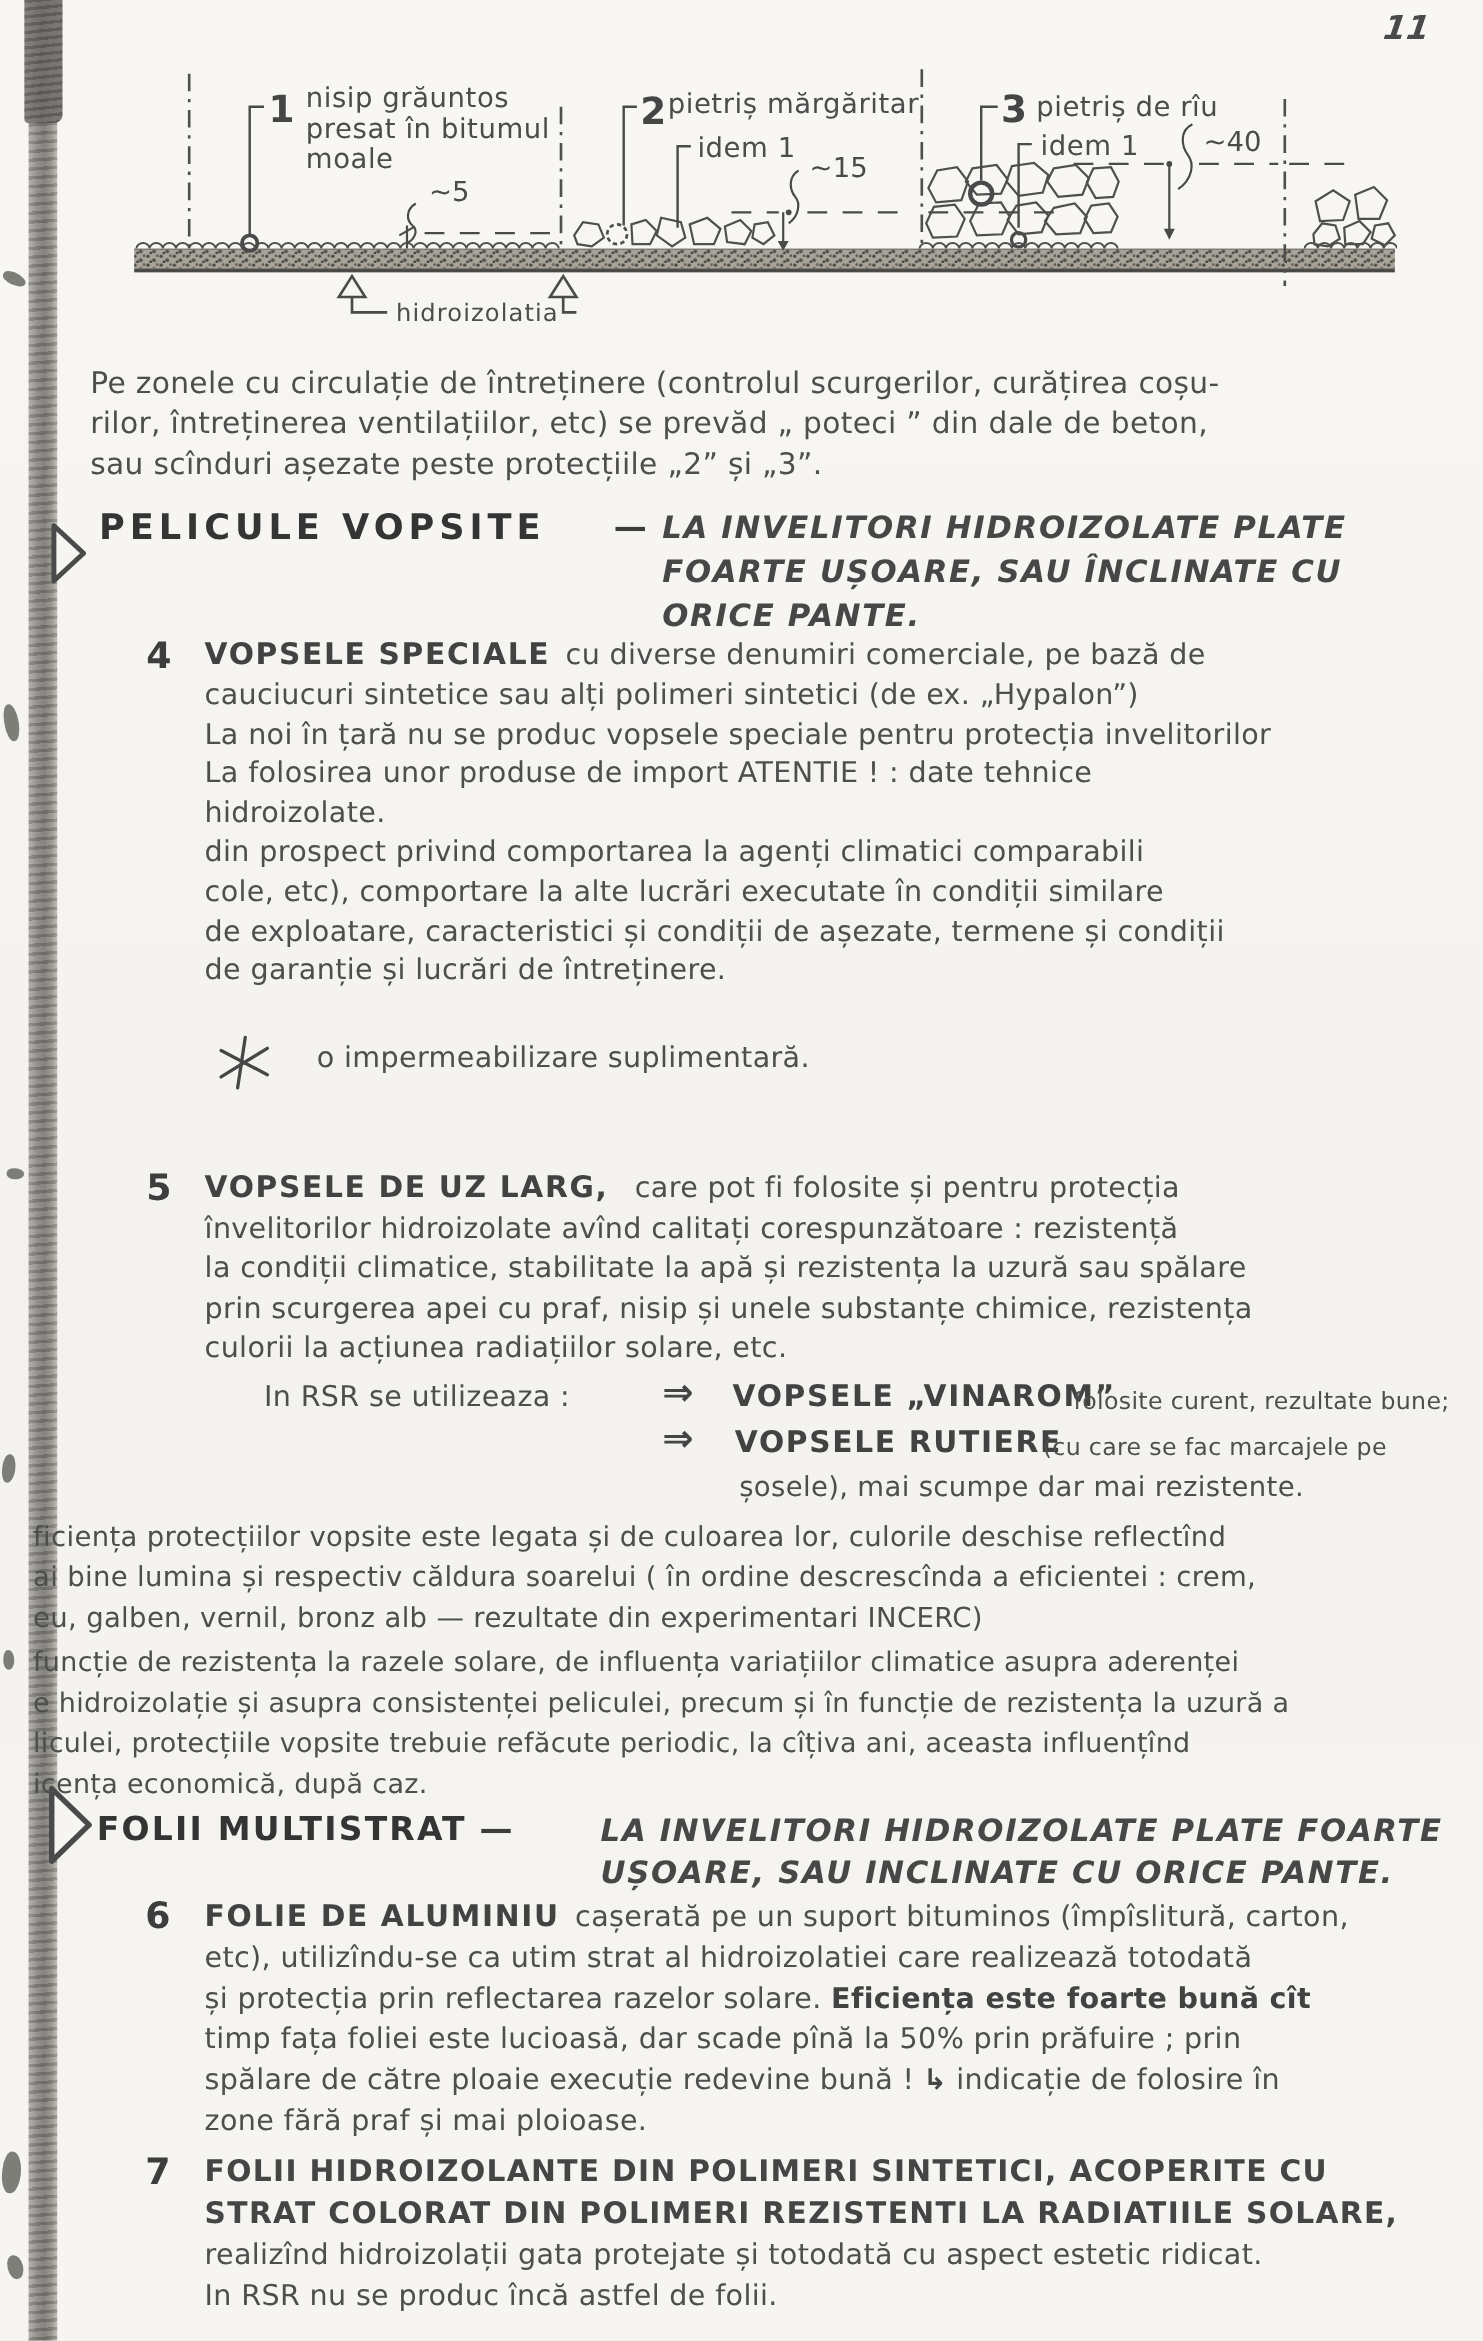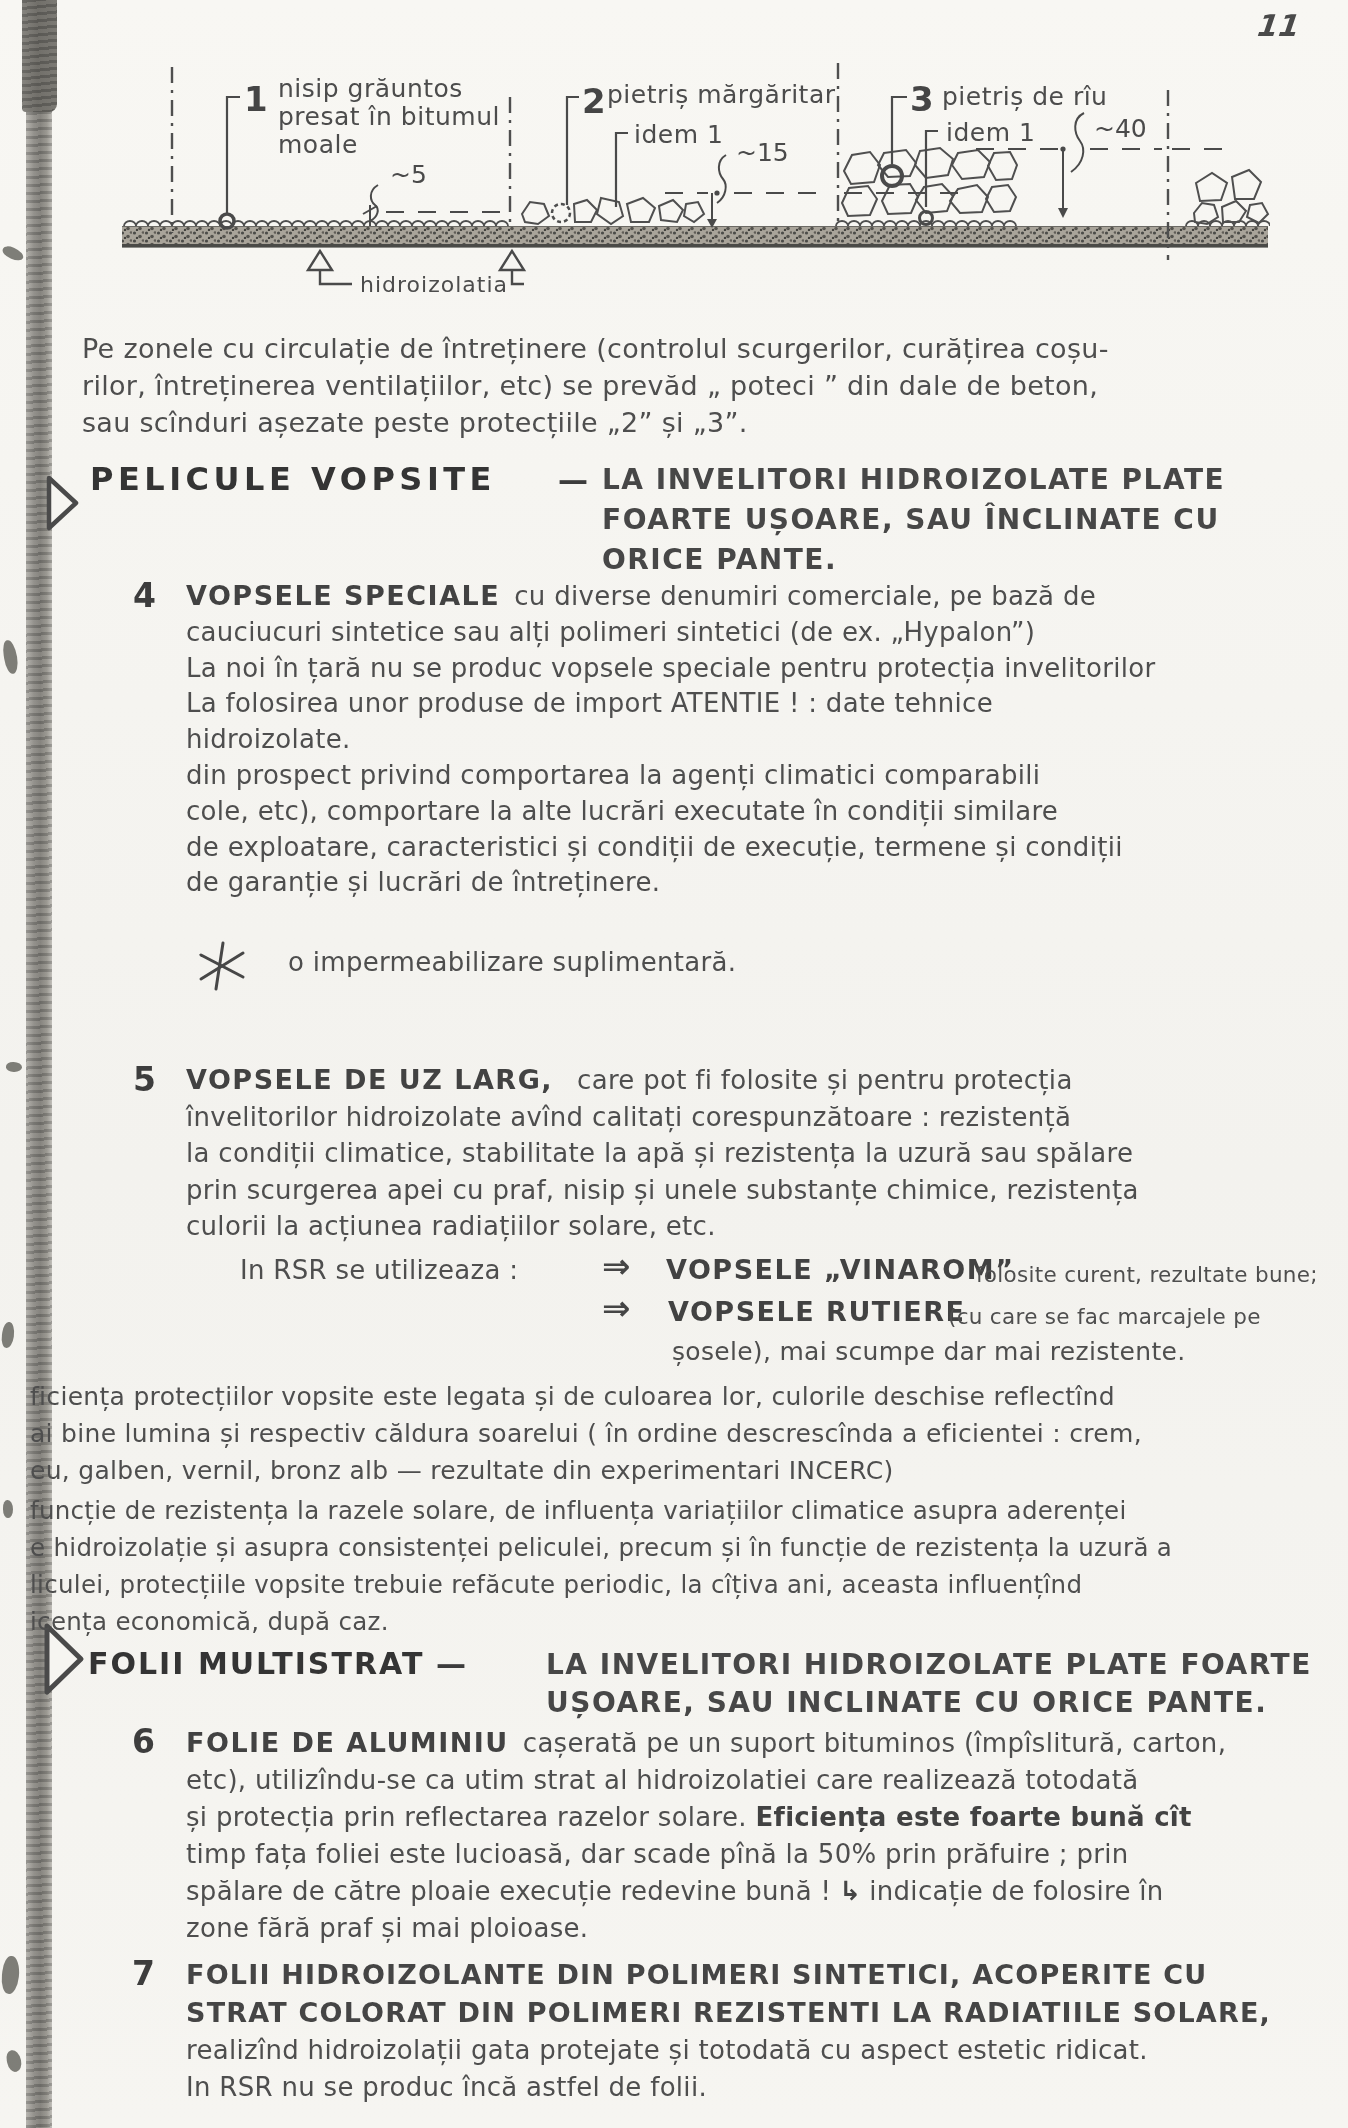--- a/index.html
+++ b/index.html
@@ -14,21 +14,21 @@
   .hw { font-size:26px; line-height:36.5px; letter-spacing:.3px; white-space:nowrap; }
   .hw .line { white-space:nowrap; }
   .fs25 { font-size:25px; line-height:37px; }
   .fs245 { font-size:24.5px; line-height:37px; }
   .sm { font-size:21.5px; line-height:30px; }
   .lead { font-weight:bold; letter-spacing:1.5px; color:#424242; font-size:27px; white-space:nowrap; }
   .lead-gap { margin-left:14px; }
   .h-title { font-weight:bold; font-size:32px; letter-spacing:4.5px; color:#343434; white-space:nowrap; }
   .h-title2 { font-weight:bold; font-size:30px; letter-spacing:2px; color:#343434; white-space:nowrap; }
   .h-dash { font-weight:bold; font-size:30px; color:#3c3c3c; }
-  .h-sub { font-weight:bold; font-size:28px; letter-spacing:1.5px; color:#474747; line-height:40px; white-space:nowrap; }
+  .h-sub { font-weight:bold; font-size:28px; letter-spacing:1.5px; color:#474747; line-height:40px; white-space:nowrap;font-style:italic; }
   .h-sub > div { white-space:nowrap; }
   .item-num { font-size:33px; font-weight:bold; color:#3d3d3d; }
   .caps-line { font-weight:bold; font-size:27px; letter-spacing:1.2px; color:#454545; line-height:38px; white-space:nowrap; }
   .page-num { font-size:30px; font-weight:bold; font-style:italic; transform:skewX(-8deg); color:#4a4a4a; }
   .rsr-arrow { font-size:34px; font-weight:bold; color:#454545; }
   .hook-arrow { font-weight:bold; color:#454545; margin:0 8px; }
   .boldpart { font-weight:bold; color:#424242; }
 
   .scan-band {
     position:absolute; left:26px; top:0; width:26px; height:2128px;
@@ -219,21 +219,21 @@
 
   <div class="abs item-num" style="left:133px;top:576px">4</div>
   <div class="abs hw" style="left:186px;top:578px;line-height:35.8px">
     <div class="line"><span class="lead">VOPSELE SPECIALE</span><span class="lead-gap">cu diverse denumiri comerciale, pe bază de</span></div>
     <div class="line">cauciucuri sintetice sau alți polimeri sintetici (de ex. „Hypalon”)</div>
     <div class="line">La noi în țară nu se produc vopsele speciale pentru protecția invelitorilor</div>
     <div class="line">La folosirea unor produse de import ATENTIE ! : date tehnice</div>
     <div class="line">hidroizolate.</div>
     <div class="line">din prospect privind comportarea la agenți climatici comparabili</div>
     <div class="line">cole, etc), comportare la alte lucrări executate în condiții similare</div>
-    <div class="line">de exploatare, caracteristici și condiții de execuție, termene și condiții</div>
+    <div class="line">de exploatare, caracteristici și condiții de așezate, termene și condiții</div>
     <div class="line">de garanție și lucrări de întreținere.</div>
   </div>
 
   <svg class="abs" style="left:198px;top:940px" width="48" height="52" viewBox="0 0 48 52">
     <g stroke="#474747" stroke-width="3" stroke-linecap="round">
       <line x1="25" y1="3" x2="18" y2="49"></line>
       <line x1="3" y1="15" x2="45" y2="37"></line>
       <line x1="45" y1="13" x2="3" y2="39"></line>
     </g>
   </svg>

